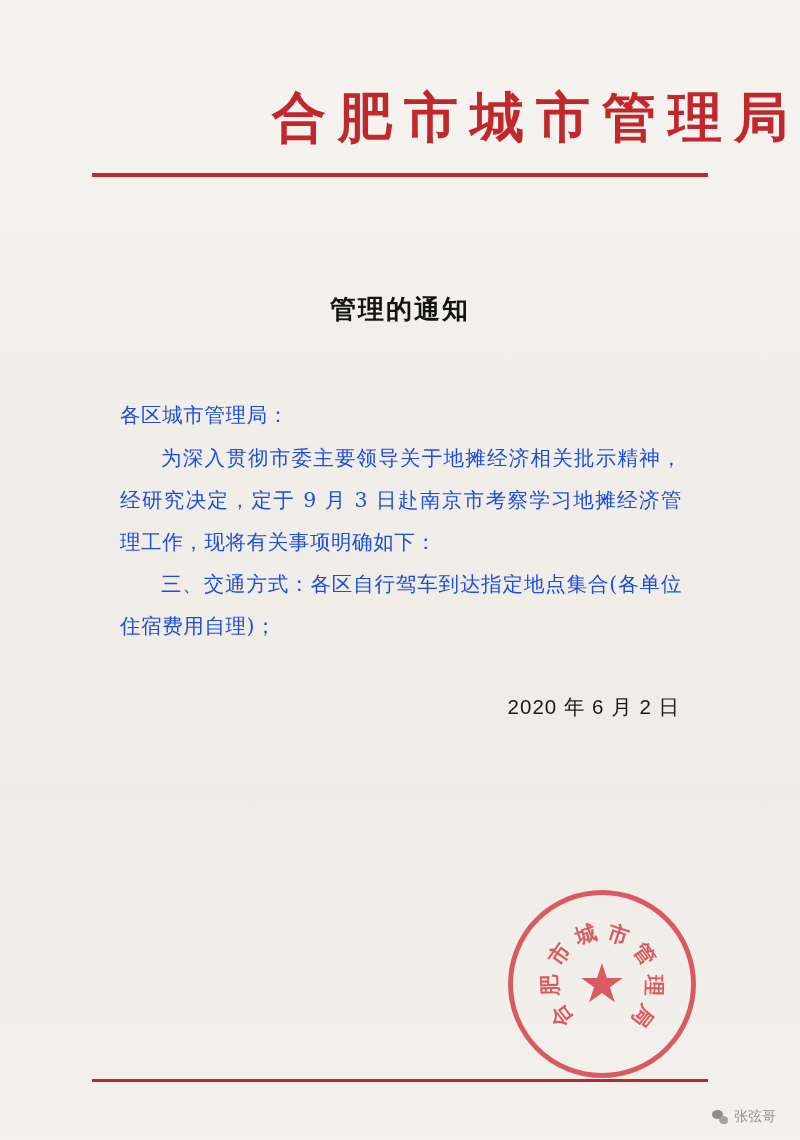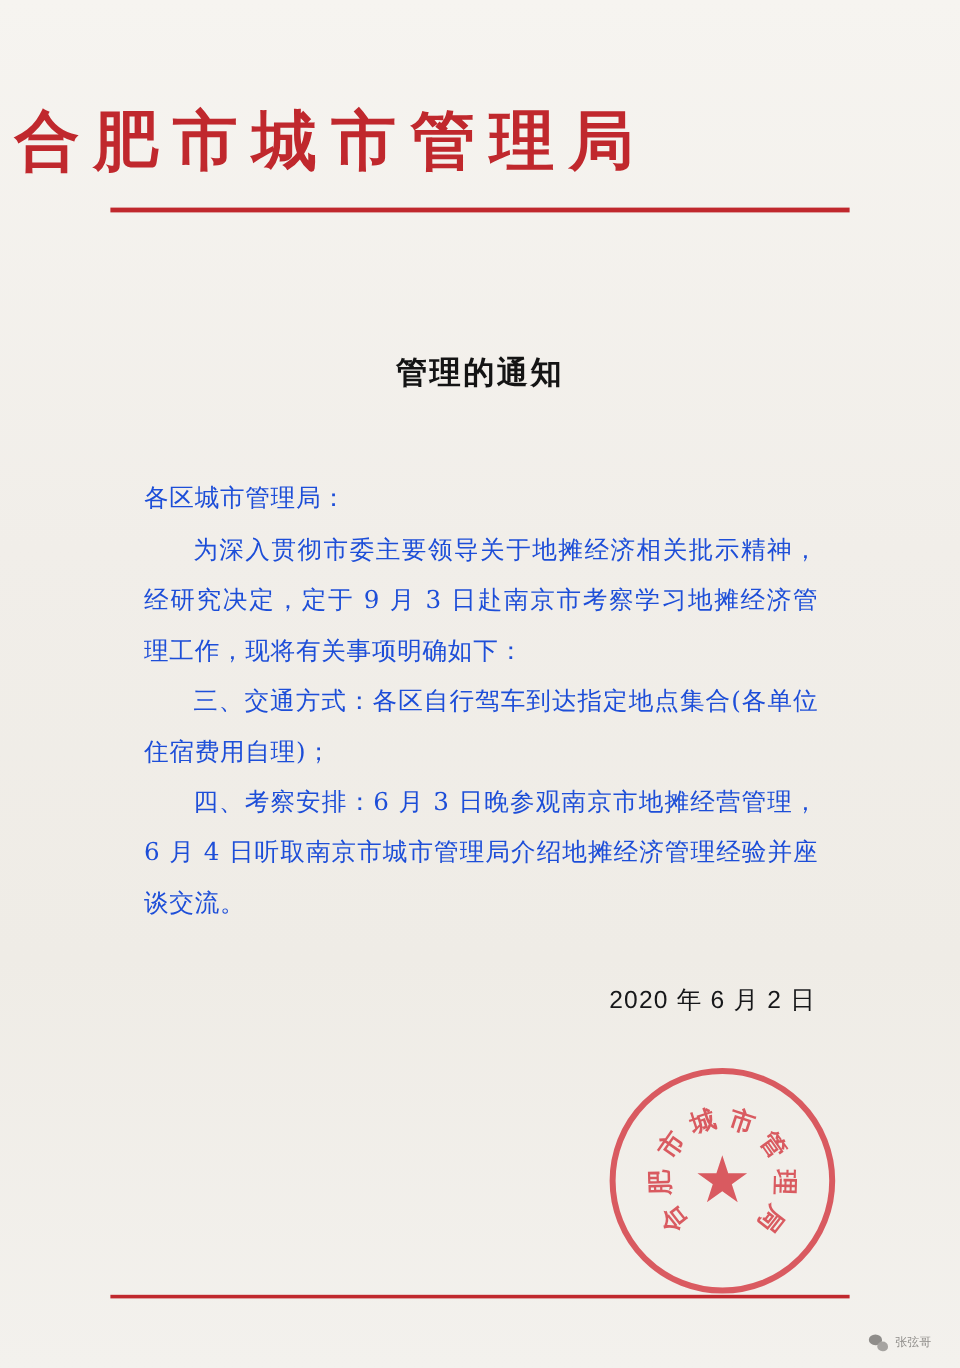--- a/index.html
+++ b/index.html
@@ -31,21 +31,21 @@
     pointer-events: none;
   }
   .content {
     position: relative;
     z-index: 2;
   }
 
   
   .letterhead {
     padding-top: 88px;
-    text-align: left;
+    text-align: right;
   }
   .letterhead-title {
     font-family: "DejaVu Serif", serif;
     font-weight: bold;
     font-size: 54px;
     letter-spacing: 12px;
     color: #c0282d;
     line-height: 1.1;
     text-indent: 12px;
     white-space: nowrap;
@@ -65,20 +65,21 @@
     text-align: center;
     font-family: "DejaVu Serif", serif;
     font-weight: bold;
     font-size: 26px;
     letter-spacing: 2px;
     line-height: 2.35;
     color: #141414;
   }
   .doc-title .line2 {
     display: block;
+    font-family: Liberation Mono, monospace;
   }
 
   
   .body-text {
     margin-top: 52px;
     padding: 0 118px 0 120px;
     font-family: "DejaVu Serif", serif;
     font-size: 20.5px;
     line-height: 2.05;
     letter-spacing: 0.6px;
@@ -168,21 +169,21 @@
 
   
   .credit {
     position: absolute;
     right: 24px;
     bottom: 14px;
     display: flex;
     align-items: center;
     gap: 6px;
     font-family: Liberation Serif, serif;
-    font-size: 10px;
+    font-size: 14px;
     color: #8f8d8a;
     z-index: 4;
     text-align: center;
   }
   .wechat-icon {
     width: 16px;
     height: 14px;
     position: relative;
     display: inline-block;
   }
@@ -213,21 +214,20 @@
     </div>
 
     <div class="doc-title">
       <span class="line2">管理的通知</span>
     </div>
 
     <div class="body-text">
       <p class="salutation">各区城市管理局：</p>
       <p class="indent2">为深入贯彻市委主要领导关于地摊经济相关批示精神，经研究决定，定于 9 月 3 日赴南京市考察学习地摊经济管理工作，现将有关事项明确如下：</p>
       <p class="indent2">三、交通方式：各区自行驾车到达指定地点集合(各单位住宿费用自理)；</p>
-      <p class="indent2">四、考察安排：6 月 3 日晚参观南京市地摊经营管理，6 月 4 日听取南京市城市管理局介绍地摊经济管理经验并座谈交流。</p>
     </div>
 
     <div class="date-line">2020 年 6 月 2 日</div>
   </div>
 
   <div class="seal">
     <div class="seal-star">★</div>
     <div class="seal-text" id="seal-arc">
         <span class="seal-ch" style="transform: rotate(-128deg) translate(-50%, -66px); transform-origin: 0px 0px;">合</span>
         <span class="seal-ch" style="transform: rotate(-91.4286deg) translate(-50%, -66px); transform-origin: 0px 0px;">肥</span>

